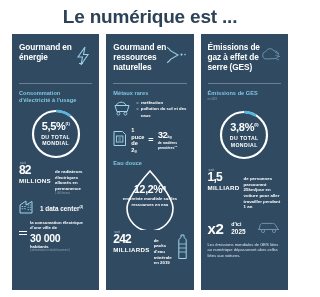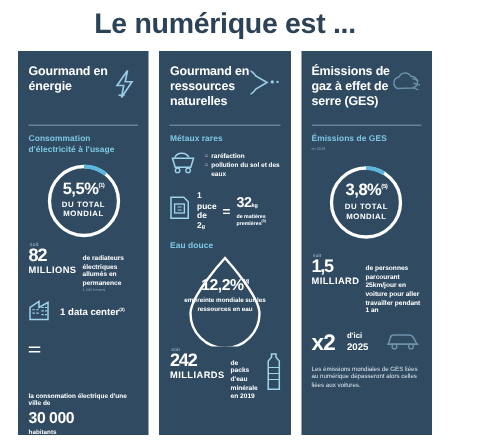--- a/index.html
+++ b/index.html
@@ -12,21 +12,21 @@
   }
   .page{position:relative;width:300px;height:297px;box-sizing:border-box;}
 
   .page-title{
     position:absolute;left:0;top:6px;width:300px;text-align:center;
     font-size:19px;font-weight:bold;color:#2c4257;letter-spacing:-0.2px;
   }
 
   .cards{
     position:absolute;left:12px;top:34px;width:276px;height:256px;
-    display:flex;gap:7px;justify-content:center;
+    display:flex;gap:7px;
   }
   .card{
     background:#2f4a61;
     width:87.3px;
     box-sizing:border-box;
     padding:8px 7px 6px 7px;
     position:relative;
     overflow:hidden;
   }
 
@@ -64,21 +64,21 @@
   .big-num-block{flex:0 0 auto;}
   .big-num{font-size:12px;font-weight:bold;line-height:0.92;letter-spacing:-0.8px;}
   .big-unit{font-size:6.2px;font-weight:bold;letter-spacing:.3px;margin-top:1px;}
   .big-desc{font-size:4.4px;font-weight:bold;line-height:1.28;padding-top:4px;color:#ffffff;}
   .big-desc .foot{display:block;font-size:2.6px;font-weight:normal;color:#8fa6b8;margin-top:1px;}
 
   
   .dc-row{display:flex;align-items:center;gap:4px;margin-top:3px;}
   .dc-label{font-size:6.4px;font-weight:bold;line-height:1.1;}
   .dc-label sup{font-size:3px;vertical-align:super;}
-  .eq-row{display:flex;align-items:flex-start;gap:20px;margin-top:2px;flex-direction:column;}
+  .eq-row{display:flex;align-items:flex-start;gap:3px;margin-top:2px;}
   .eq-sign{flex:0 0 auto;padding-top:2px;}
   .eq-text{font-size:4.3px;font-weight:bold;line-height:1.3;}
   .num30{font-size:10.5px;font-weight:bold;letter-spacing:-0.3px;line-height:1.15;margin-top:1px;}
   .hab{font-size:4.2px;font-weight:bold;}
   .hab-note{font-size:2.6px;color:#8fa6b8;margin-top:0px;}
 
   
   .mx-row{display:flex;align-items:center;gap:5px;margin-top:2px;}
   .mx-list{font-size:4.3px;font-weight:bold;line-height:1.45;}
   .mx-list div{display:flex;gap:2px;align-items:flex-start;}

